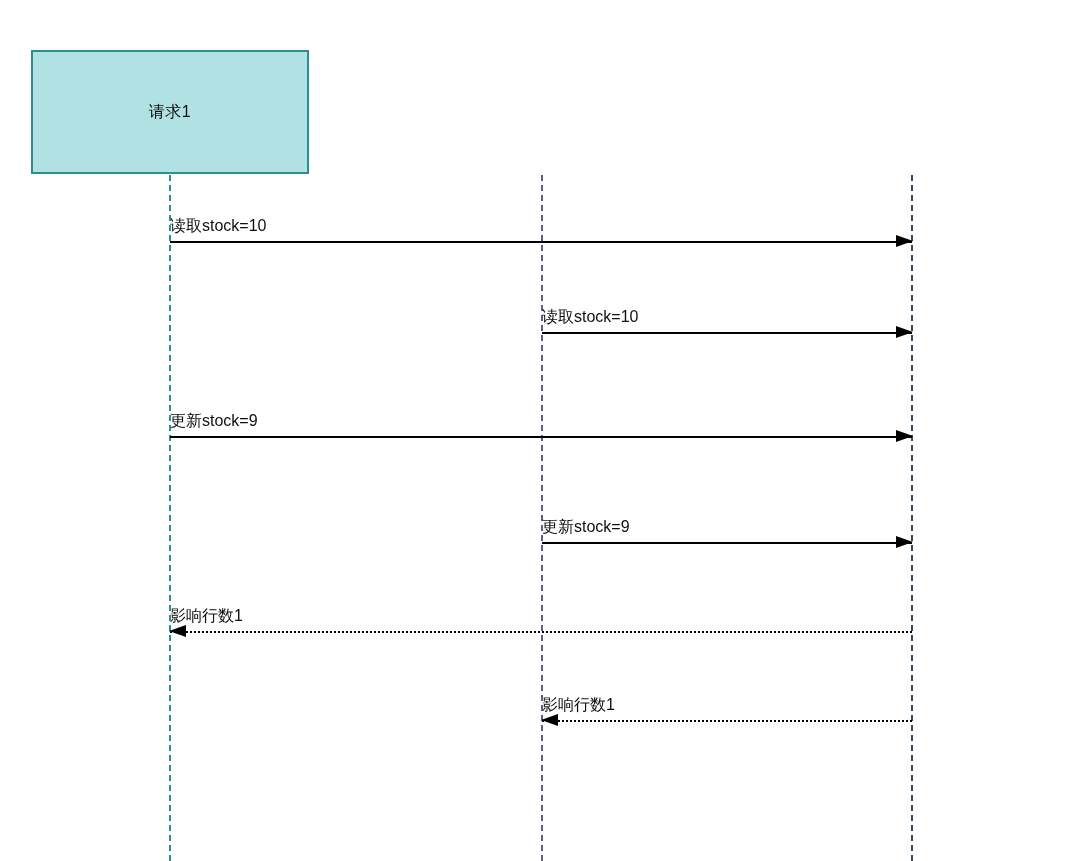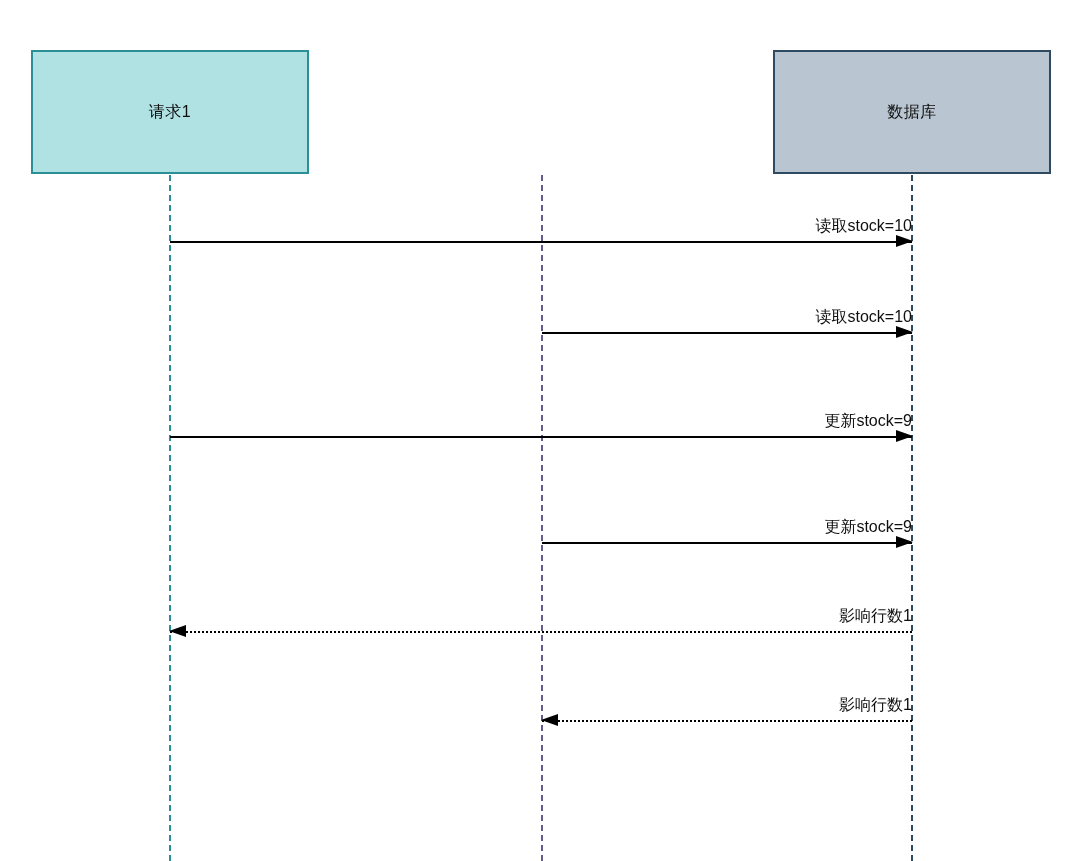--- a/index.html
+++ b/index.html
@@ -22,37 +22,34 @@
 
   
   .message{position:absolute;height:0;}
   .mline{position:absolute;left:0;right:0;top:-1px;border-top:2px solid #000;}
   .message.dashed .mline{border-top-style:dotted;}
   .ahead{position:absolute;width:0;height:0;top:-7px;}
   .ahead.right{right:-1px;border-top:6px solid transparent;border-bottom:6px solid transparent;border-left:17px solid #000;}
   .ahead.left{left:-1px;border-top:6px solid transparent;border-bottom:6px solid transparent;border-right:17px solid #000;}
   .mlabel{
     position:absolute;left:0;right:0;top:-27px;height:22px;line-height:22px;
-    text-align:right;font-size:16px;color:#0f0f0f;white-space:nowrap;
+    text-align:left;font-size:16px;color:#0f0f0f;white-space:nowrap;
   }
 </style>
 </head>
 <body>
 
 <div class="canvas">
 
   <div class="lifeline" style="left: 169px; border-left-color: rgb(43, 143, 150);"></div>
   <div class="lifeline" style="left: 541px; border-left-color: rgb(98, 94, 139);"></div>
   <div class="lifeline" style="left: 911px; border-left-color: rgb(46, 74, 96);"></div>
 
   <div class="participant" style="left: 31px; background-color: rgb(176, 226, 228); border-color: rgb(43, 143, 150);">
     <span class="plabel">请求1</span>
-  </div>
-  <div class="participant" style="left: 773px; background-color: rgb(185, 197, 209); border-color: rgb(46, 74, 96);">
-    <span class="plabel">数据库</span>
   </div>
 
   <div class="message" style="left:170px;top:242px;width:742px;">
     <div class="mlabel">读取stock=10</div>
     <div class="mline"></div>
     <div class="ahead right"></div>
   </div>
 
   <div class="message" style="left:542px;top:333px;width:370px;">
     <div class="mlabel">读取stock=10</div>

